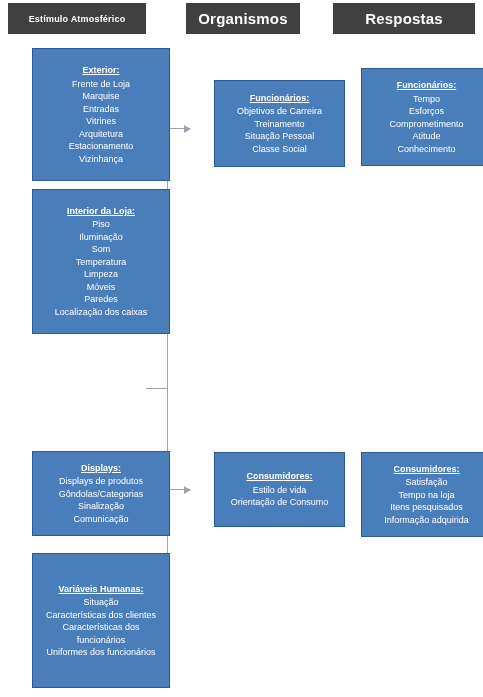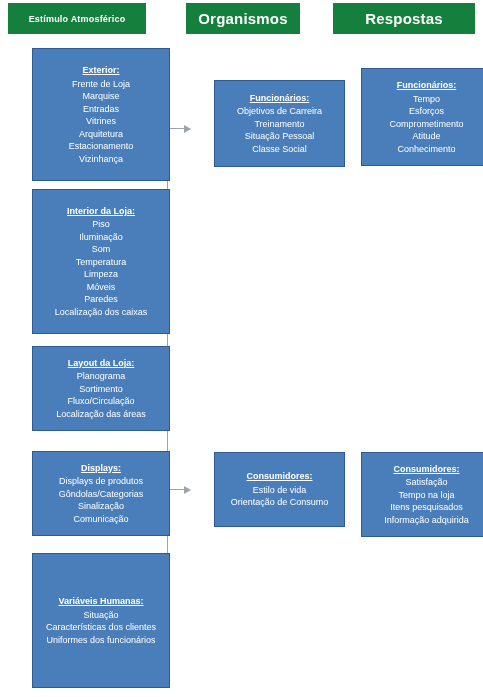--- a/index.html
+++ b/index.html
@@ -6,21 +6,21 @@
   body{
     width:483px;height:697px;
     background:#ffffff;
     font-family:"Liberation Sans", sans-serif;
     overflow:hidden;
   }
   #canvas{position:relative;width:483px;height:697px;}
 
   .hdr{
     position:absolute;
-    background:#15803d;
+    background:#404040;
     color:#ffffff;
     display:flex;align-items:center;justify-content:center;
     text-align:center;
     font-weight:bold;
     box-sizing:border-box;
     letter-spacing:.2px;
   }
   .hdr-sm{font-size:9px;}
   .hdr-lg{font-size:15px;}
 
@@ -92,40 +92,34 @@
     <div class="li">Piso</div>
     <div class="li">Iluminação</div>
     <div class="li">Som</div>
     <div class="li">Temperatura</div>
     <div class="li">Limpeza</div>
     <div class="li">Móveis</div>
     <div class="li">Paredes</div>
     <div class="li">Localização dos caixas</div>
   </div>
 
-  <div class="bx" style="left:8px;top:346px;width:138px;height:85px;">
-    <div class="ttl">Layout da Loja:</div>
-    <div class="li">Planograma</div>
-    <div class="li">Sortimento</div>
-    <div class="li">Fluxo/Circulação</div>
-    <div class="li">Localização das áreas</div>
-  </div>
 
   <div class="bx" style="left:8px;top:451px;width:138px;height:85px;">
     <div class="ttl">Displays:</div>
     <div class="li">Displays de produtos</div>
     <div class="li">Gôndolas/Categorias</div>
     <div class="li">Sinalização</div>
     <div class="li">Comunicação</div>
   </div>
 
   <div class="bx" style="left:8px;top:553px;width:138px;height:135px;">
     <div class="ttl">Variáveis Humanas:</div>
     <div class="li">Situação</div>
     <div class="li">Características dos clientes</div>
+    <div class="li">Características dos funcionários</div>
     <div class="li">Uniformes dos funcionários</div>
   </div>
 
   <div class="bx" style="left:190px;top:80px;width:131px;height:87px;">
     <div class="ttl">Funcionários:</div>
     <div class="li">Objetivos de Carreira</div>
     <div class="li">Treinamento</div>
     <div class="li">Situação Pessoal</div>
     <div class="li">Classe Social</div>
   </div>

